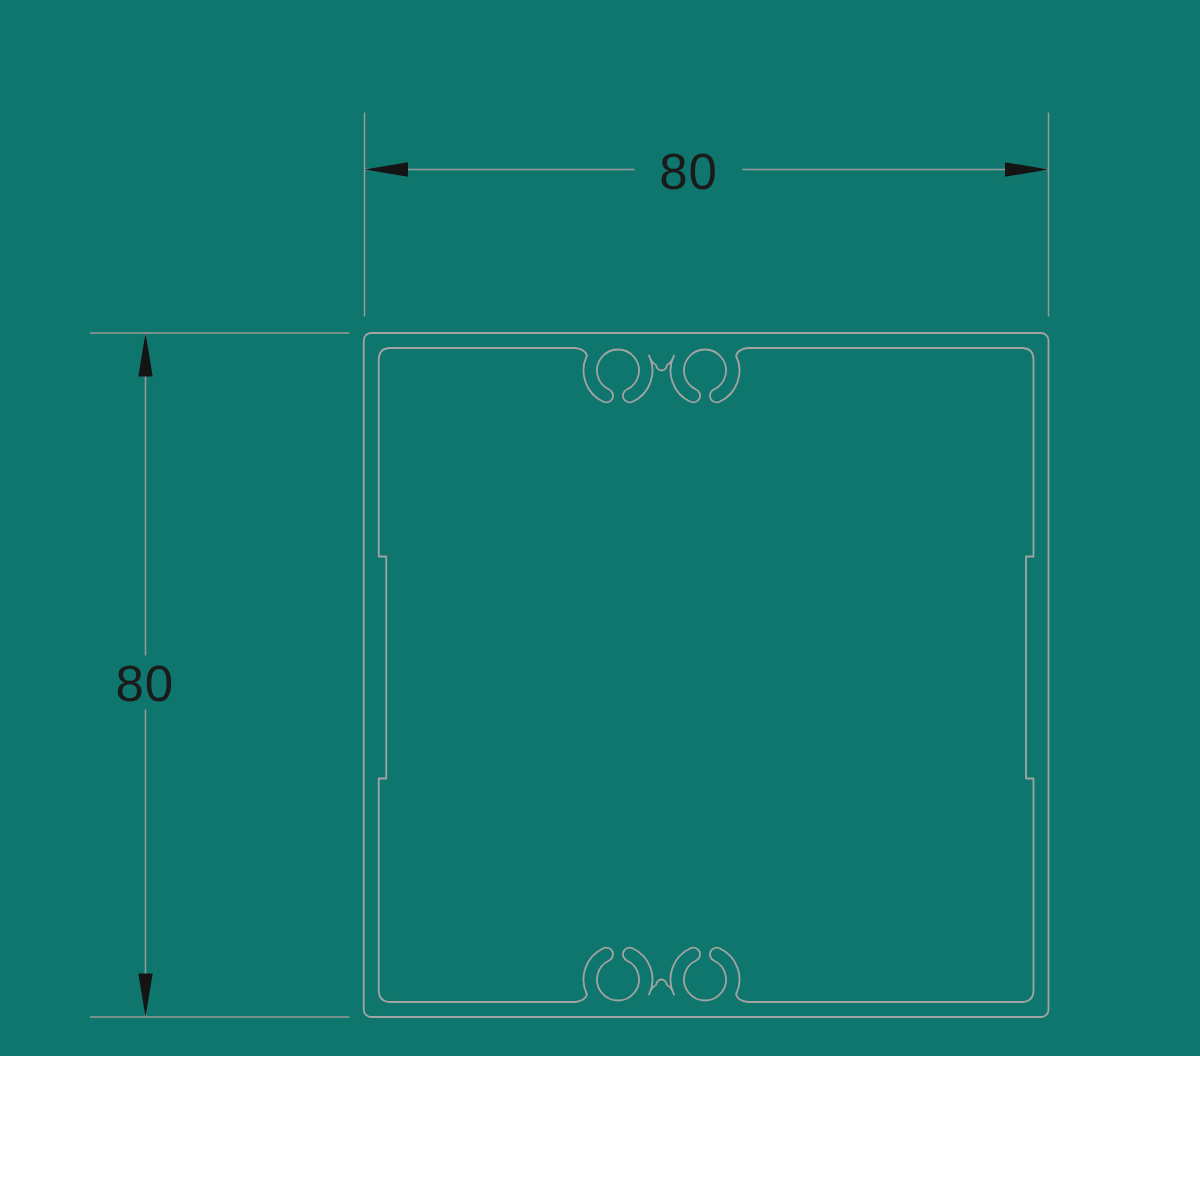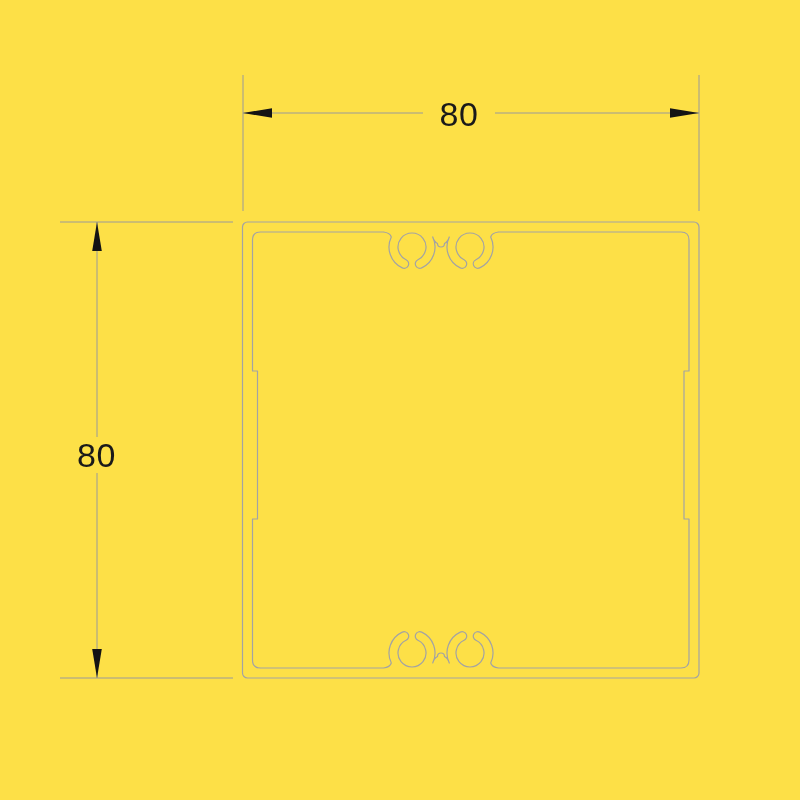--- a/index.html
+++ b/index.html
@@ -5,23 +5,23 @@
   html, body {
     margin: 0;
     padding: 0;
     width: 800px;
     height: 800px;
     background: #ffffff;
     overflow: hidden;
   }
   .drawing-stage {
     width: 800px;
-    height: 800px;
+    height: 704px;
     position: relative;
-    background: #fde047;
+    background: #0f766e;
   }
   svg {
     display: block;
   }
   .dim-text {
     font-family: "Liberation Sans", sans-serif;
     font-size: 34px;
     font-weight: 400;
     letter-spacing: 0.5px;
   }

